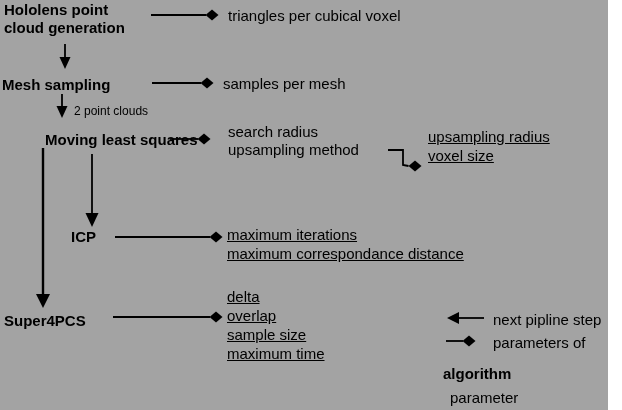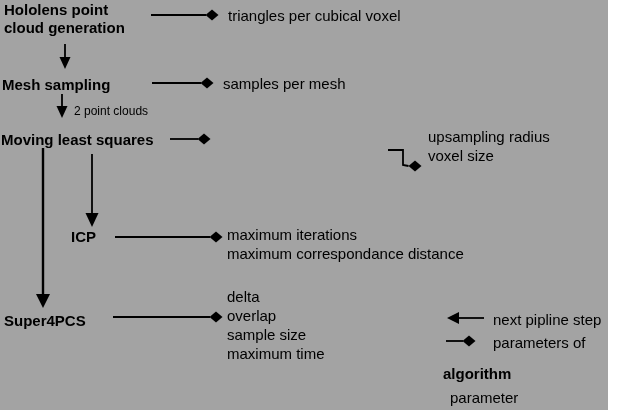--- a/index.html
+++ b/index.html
@@ -18,21 +18,21 @@
     pointer-events: none;
   }
   .txt {
     position: absolute;
     font-size: 15px;
     line-height: 17px;
     white-space: nowrap;
   }
   .bold { font-weight: bold; }
   .lh18 div { line-height: 18px; }
-  .lh19 div { line-height: 19px; }
+  .lh19 div { line-height: 19px; text-decoration: underline; }
   .small { font-size: 12px; line-height: 13px; }
   svg line, svg path { stroke: #000000; fill: none; }
   svg polygon { fill: #000000; stroke: none; }
 </style>
 </head>
 <body>
 
 <div id="stage">
 
   <svg id="arrow-layer" width="622" height="410" viewBox="0 0 622 410">
@@ -98,36 +98,40 @@
     </g>
   </svg>
 
   <div class="txt bold lh18" style="left:4px; top:1px;">
     <div>Hololens point</div>
     <div>cloud generation</div>
   </div>
 
   <div class="txt bold" style="left:2px; top:76px;">Mesh sampling</div>
 
-  <div class="txt bold" style="left:1px; top:131px;">Moving least squares</div>
+  <div class="txt bold" style="left:1px; top:131px;padding-left:44px;">Moving least squares</div>
 
   <div class="txt bold" style="left:71px; top:228px;">ICP</div>
 
   <div class="txt bold" style="left:4px; top:312px;">Super4PCS</div>
 
   <div class="txt small" style="left:74px; top:105px;">2 point clouds</div>
 
   <div class="txt" style="left:228px; top:7px;">
     <div>triangles per cubical voxel</div>
   </div>
 
   <div class="txt" style="left:223px; top:75px;">
     <div>samples per mesh</div>
   </div>
 
+  <div class="txt lh18" style="left:228px; top:123px;">
+    <div>search radius</div>
+    <div>upsampling method</div>
+  </div>
 
   <div class="txt lh19" style="left:428px; top:127px;">
     <div>upsampling radius</div>
     <div>voxel size</div>
   </div>
 
   <div class="txt lh19" style="left:227px; top:225px;">
     <div>maximum iterations</div>
     <div>maximum correspondance distance</div>
   </div>

